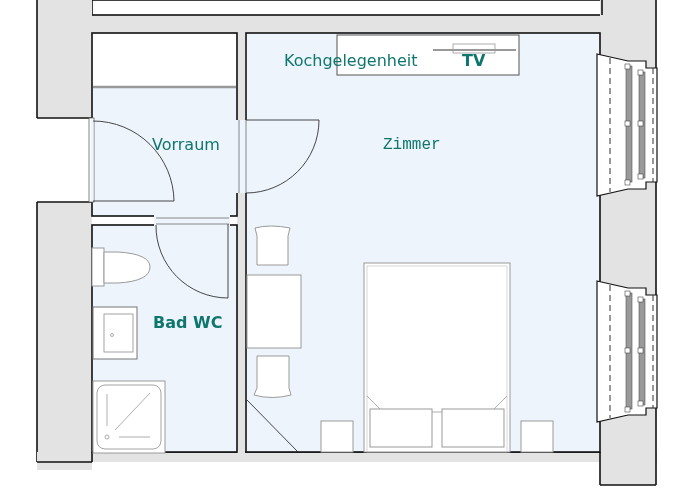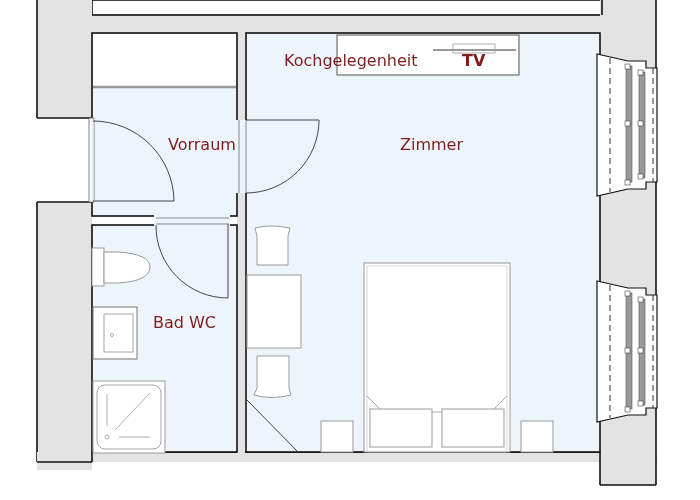--- a/index.html
+++ b/index.html
@@ -1,18 +1,18 @@
 <!DOCTYPE html>
 <html><head>
 <meta charset="utf-8">
 <style>
   html, body { margin:0; padding:0; background:#ffffff; }
   body { width:700px; height:500px; overflow:hidden; position:relative; font-family:"DejaVu Sans", sans-serif; }
   svg { position:absolute; left:0; top:0; }
-  .lbl { position:absolute; font-family:"DejaVu Sans", sans-serif; font-size:16px; color:#7f1d1d; white-space:nowrap; line-height:1; }
+  .lbl { position:absolute; font-family:"DejaVu Sans", sans-serif; font-size:16px; color:#0f766e; white-space:nowrap; line-height:1; }
 </style>
 </head>
 <body>
 
 <svg width="700" height="500" viewBox="0 0 700 500" xmlns="http://www.w3.org/2000/svg">
 
   <g>
 
     <rect x="37" y="0" width="268" height="33" fill="#e3e3e3"></rect>
     <rect x="305" y="0" width="305" height="33" fill="#e3e3e3"></rect>
@@ -149,17 +149,17 @@
   <g>
     <rect x="93" y="381" width="72" height="72" fill="#ffffff" stroke="#9a9a9a" stroke-width="1"></rect>
     <rect x="97" y="385" width="64" height="64" rx="8" fill="none" stroke="#9a9a9a" stroke-width="0.9"></rect>
     <line x1="107" y1="394" x2="107" y2="426" stroke="#9a9a9a" stroke-width="0.8"></line>
     <line x1="115" y1="430" x2="150" y2="393" stroke="#9a9a9a" stroke-width="0.8"></line>
     <line x1="119" y1="437" x2="150" y2="437" stroke="#9a9a9a" stroke-width="0.8"></line>
     <circle cx="107" cy="437" r="2" fill="none" stroke="#9a9a9a" stroke-width="0.8"></circle>
   </g>
 </svg>
 
-<span class="lbl" style="left:168px; top:137px;">Vorraum</span>
-<span class="lbl" style="left:400px; top:137px;">Zimmer</span>
-<span class="lbl" style="left:153px; top:315px;">Bad WC</span>
+<span class="lbl" style="left:152px; top:137px;">Vorraum</span>
+<span class="lbl" style="left:383px; top:137px;font-family:Liberation Mono, monospace;">Zimmer</span>
+<span class="lbl" style="left:153px; top:315px;font-weight:bold;">Bad WC</span>
 <span class="lbl" style="left:284px; top:53px;">Kochgelegenheit</span>
 <span class="lbl" style="left:462px; top:53px;font-weight:bold;">TV</span>
 
 </body></html>

